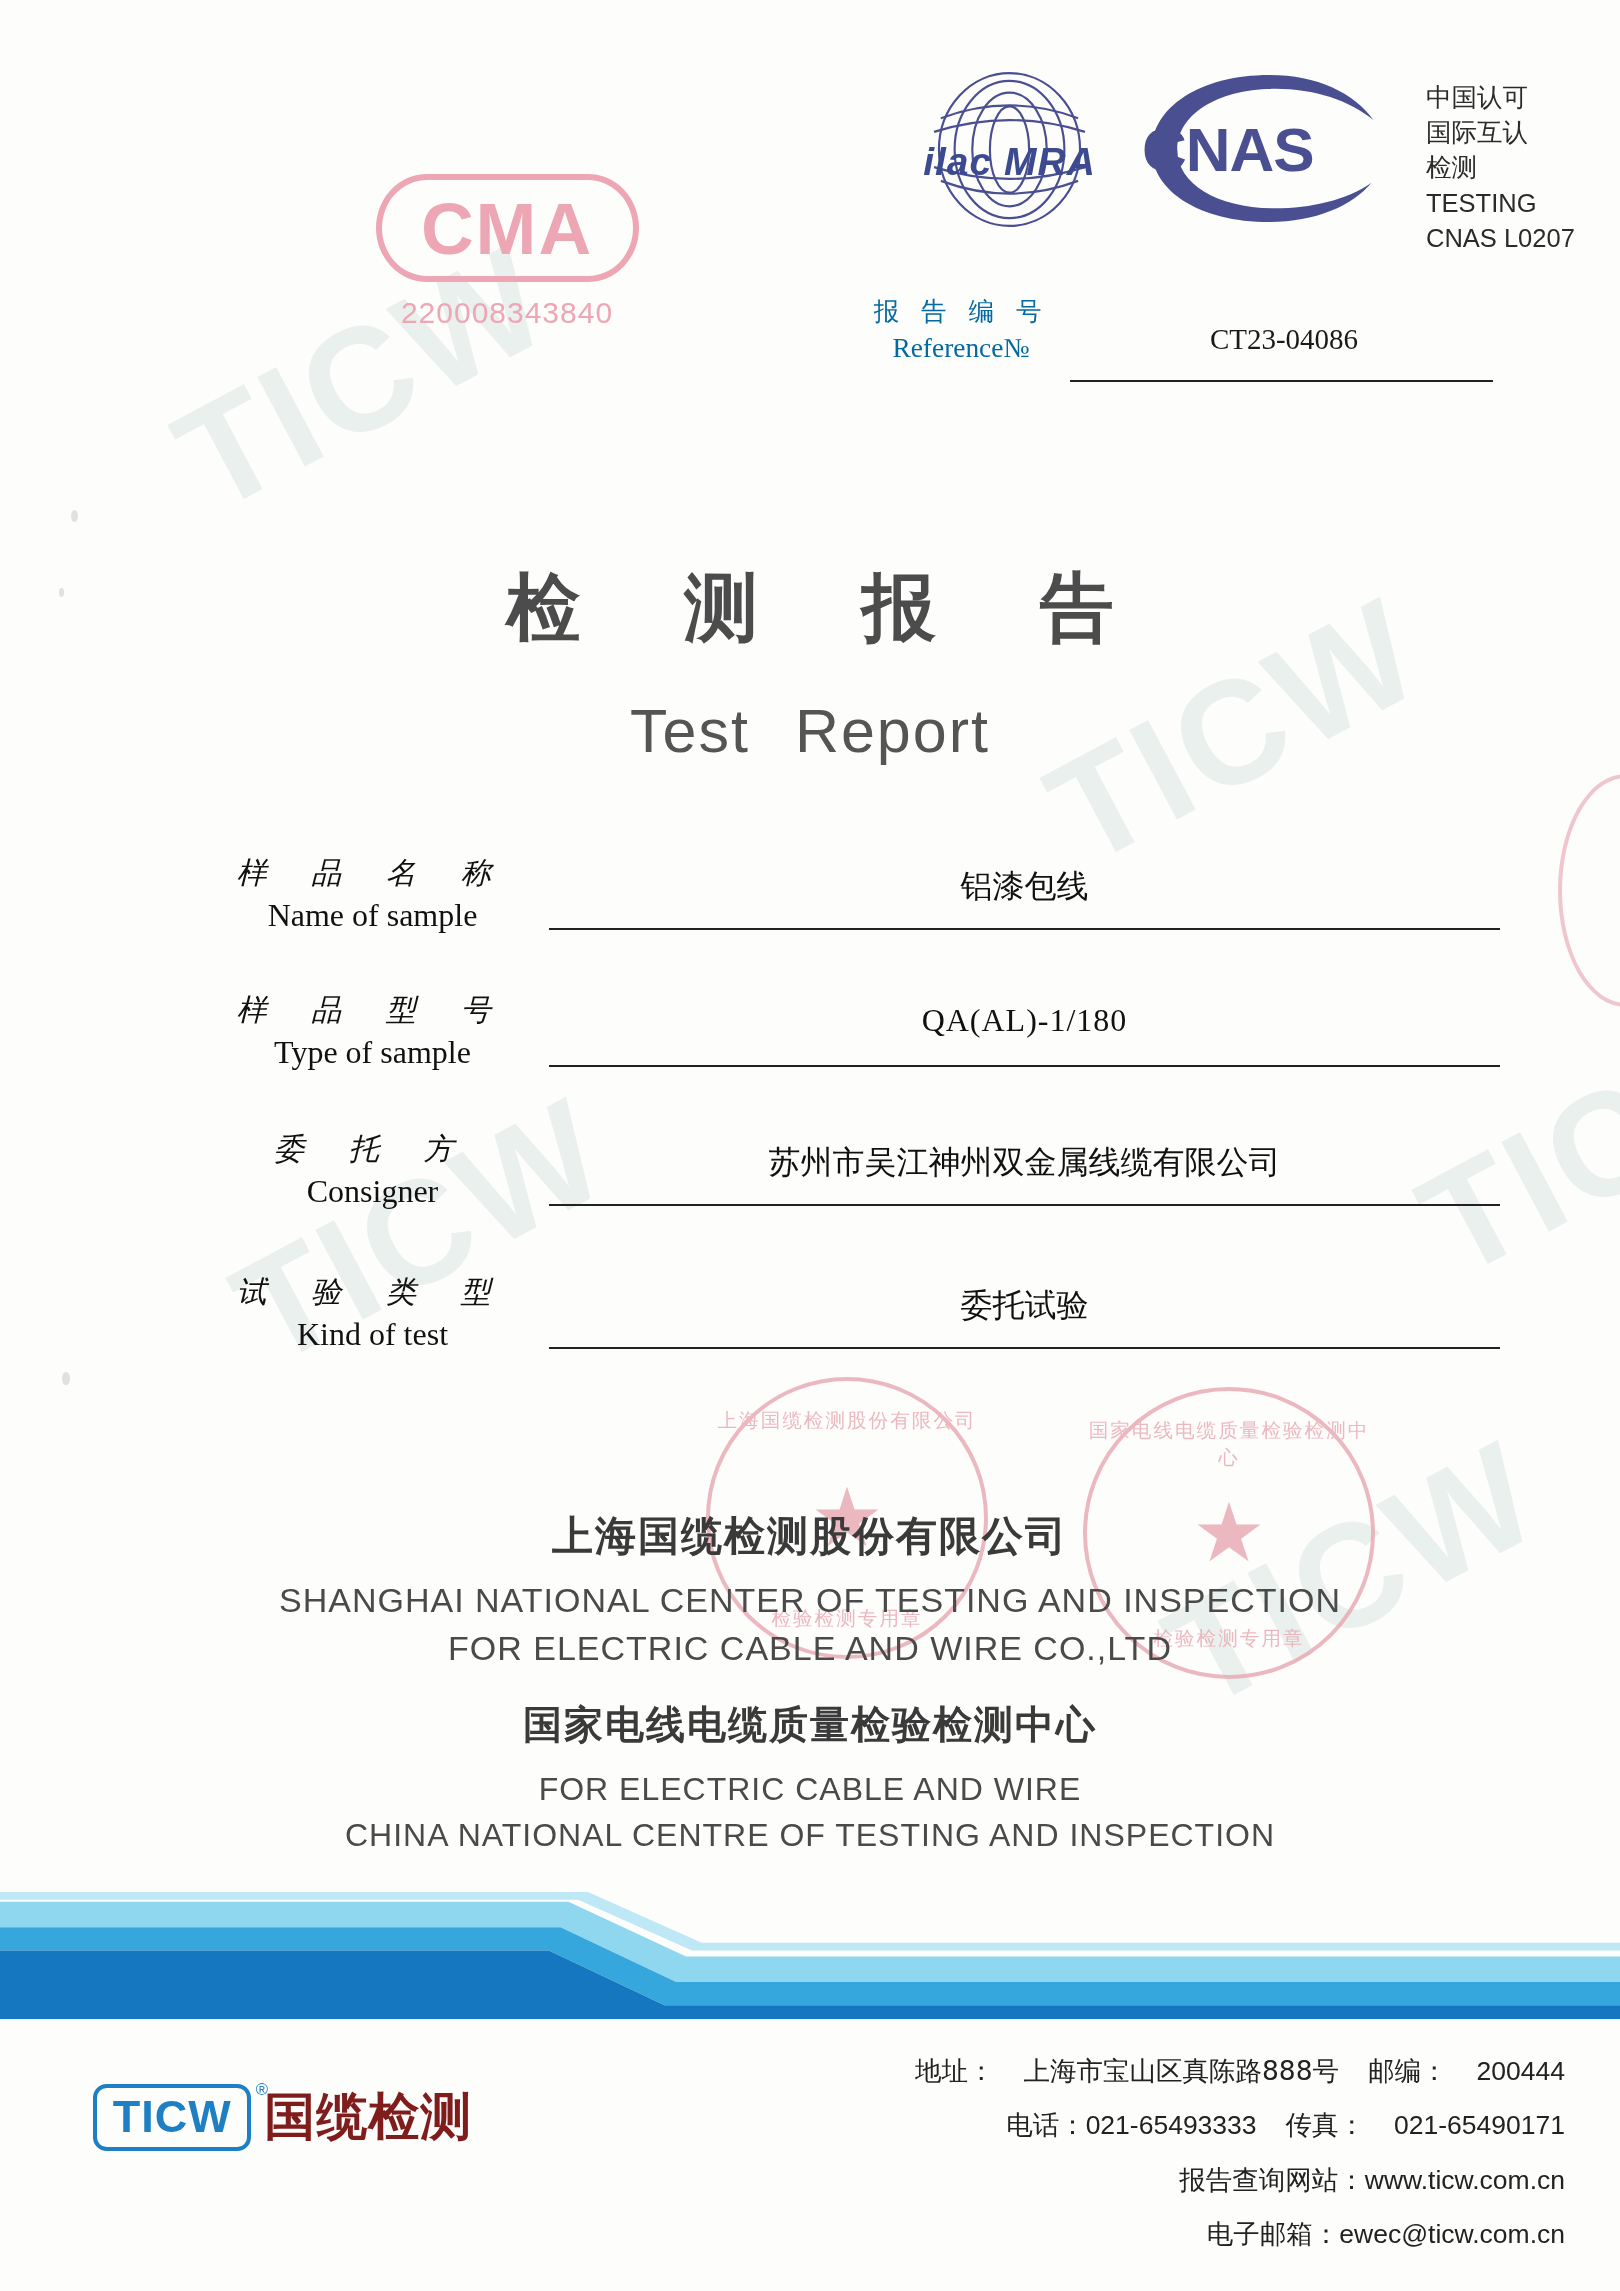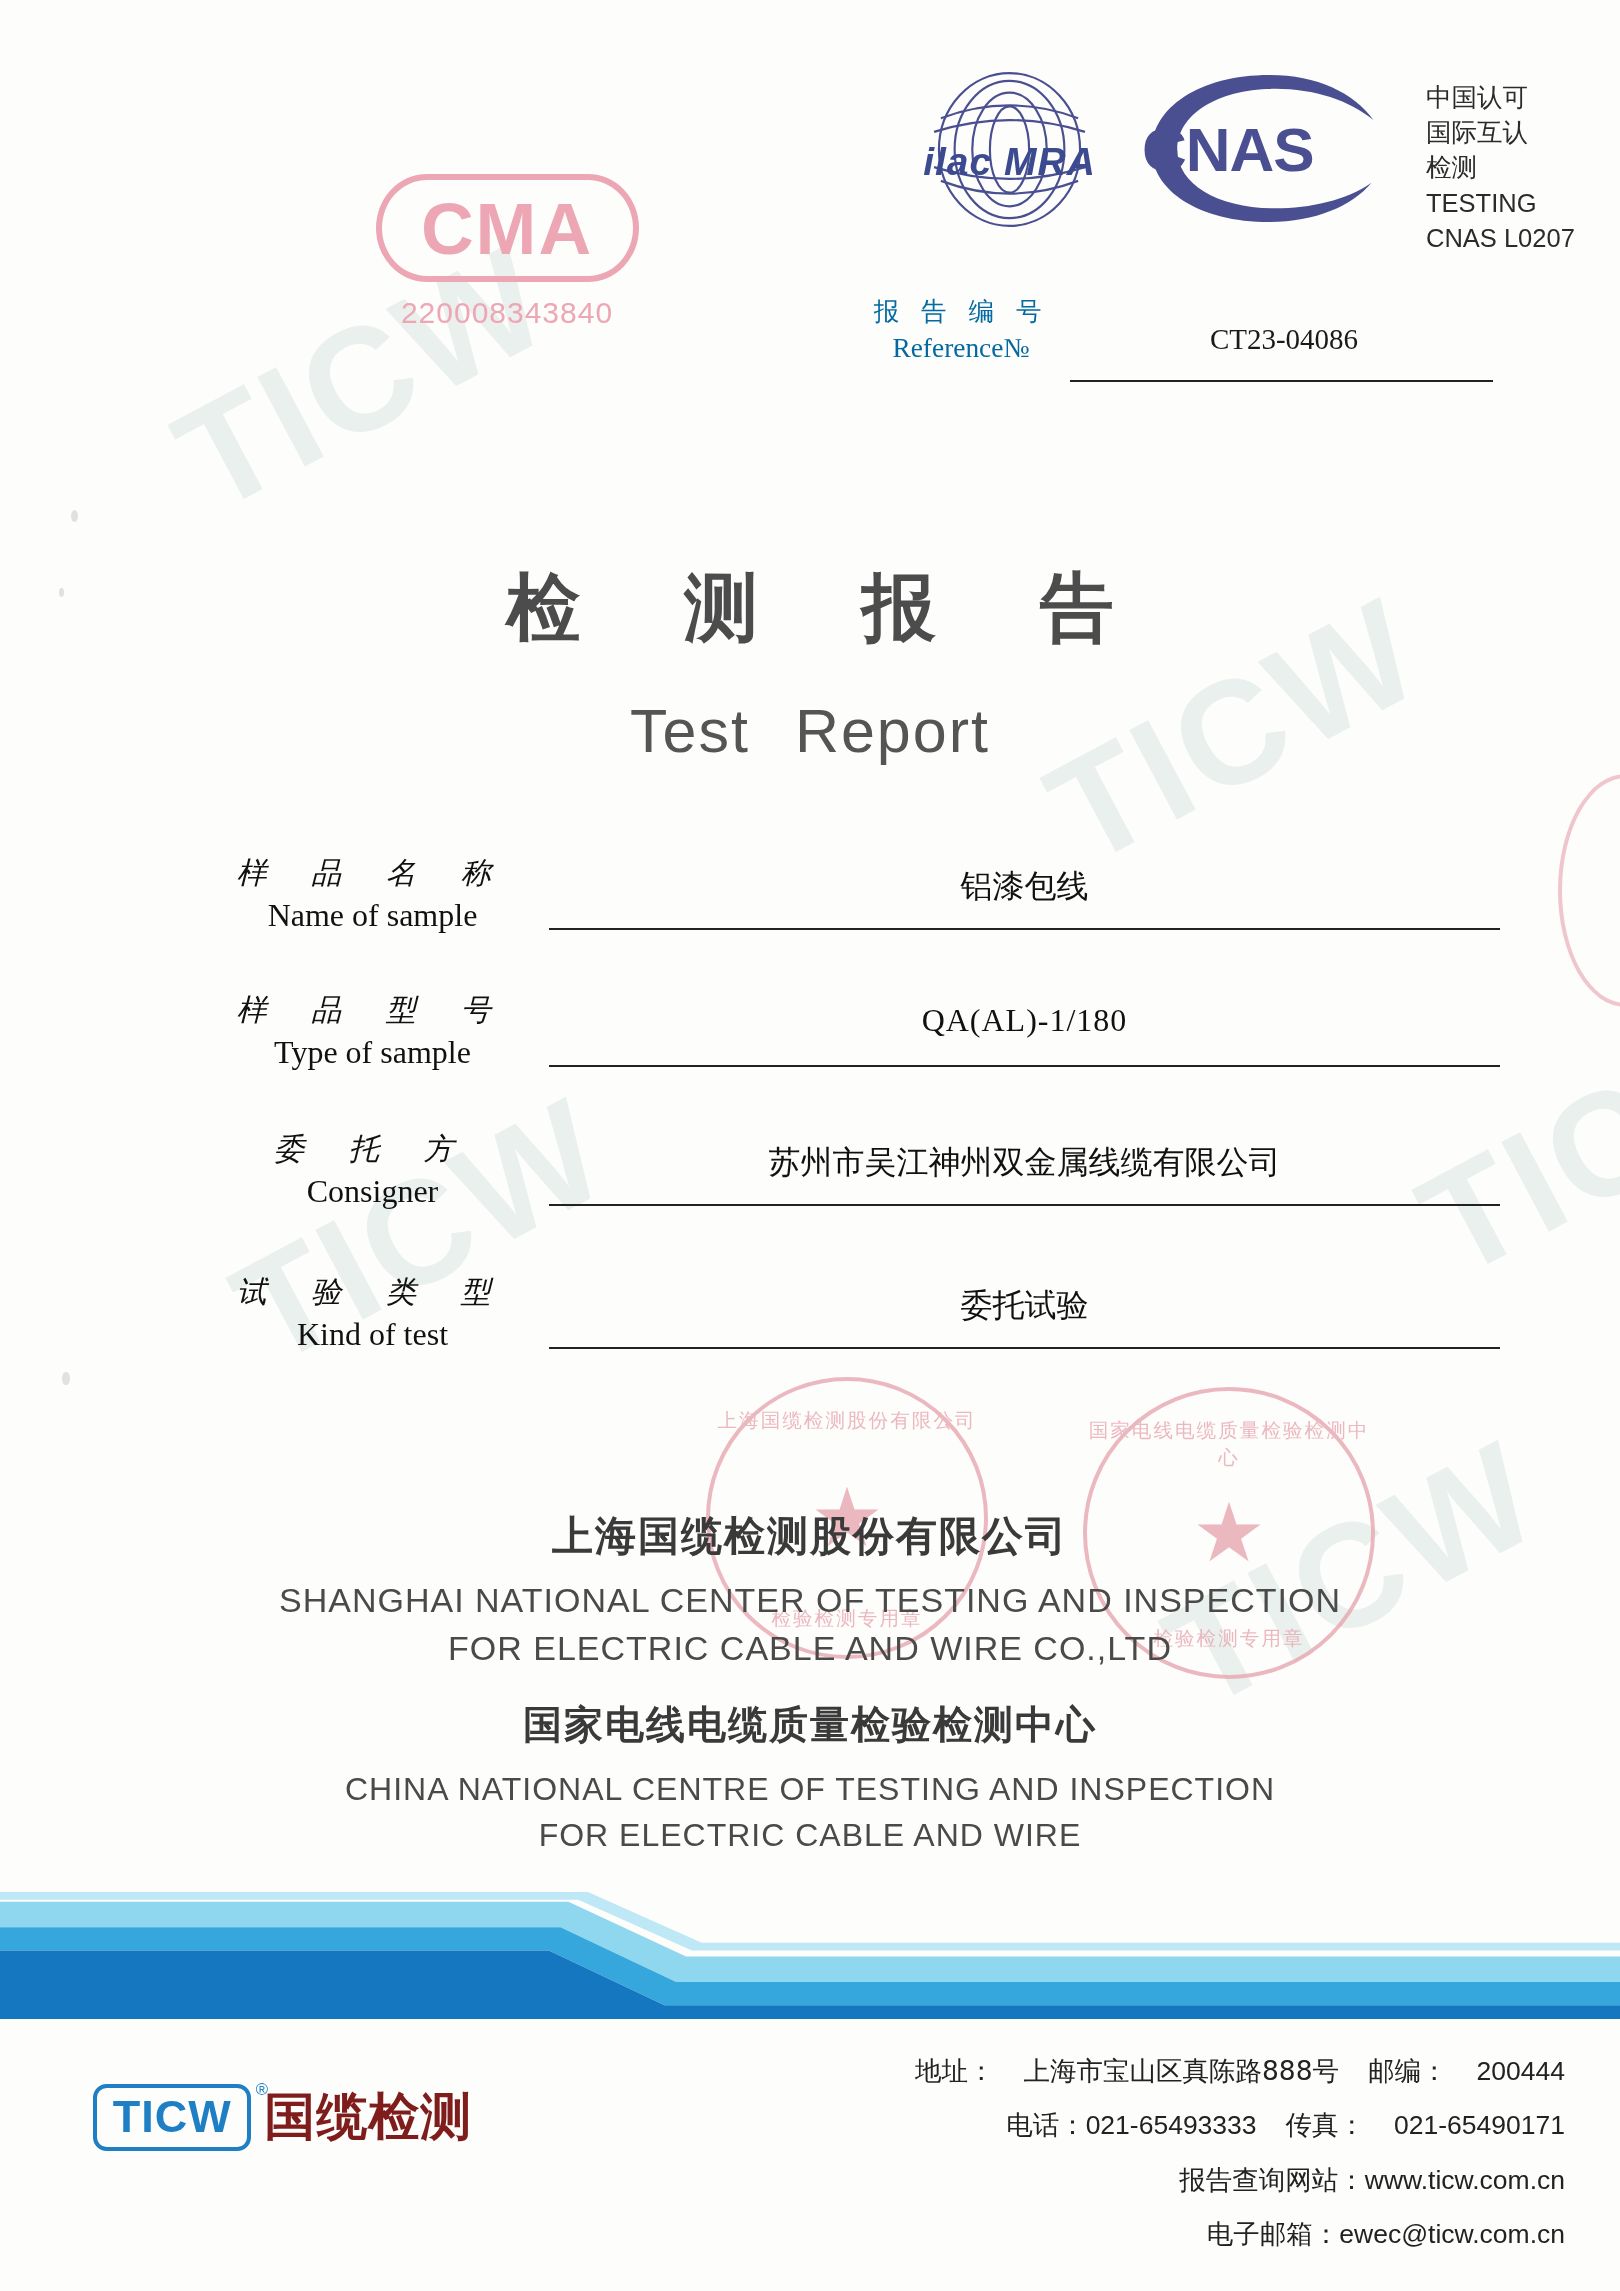--- a/index.html
+++ b/index.html
@@ -485,22 +485,22 @@
   <div class="seal-edge"></div>
 
   <div class="company">
     <div class="c-cn1">上海国缆检测股份有限公司</div>
     <div class="c-en1">
       <div>SHANGHAI NATIONAL CENTER OF TESTING AND INSPECTION</div>
       <div>FOR ELECTRIC CABLE AND WIRE CO.,LTD</div>
     </div>
     <div class="c-cn2">国家电线电缆质量检验检测中心</div>
     <div class="c-en2">
+      <div>FOR ELECTRIC CABLE AND WIRE</div>
       <div>CHINA NATIONAL CENTRE OF TESTING AND INSPECTION</div>
-      <div>FOR ELECTRIC CABLE AND WIRE</div>
     </div>
   </div>
 
   <div class="ribbon">
     <svg width="1620" height="127" viewBox="0 0 1653 130" preserveAspectRatio="none">
       <path d="M0 10 L580 10 L700 66 L1653 66 L1653 92 L690 92 L572 36 L0 36 Z" fill="#8fd6ef"></path>
       <path d="M0 36 L572 36 L690 92 L1653 92 L1653 116 L678 116 L560 60 L0 60 Z" fill="#36a7dd"></path>
       <path d="M0 60 L560 60 L678 116 L1653 116 L1653 130 L0 130 Z" fill="#1477c0"></path>
       <path d="M0 0 L600 0 L716 52 L1653 52 L1653 60 L706 60 L590 8 L0 8 Z" fill="#bfe8f6"></path>
     </svg>

